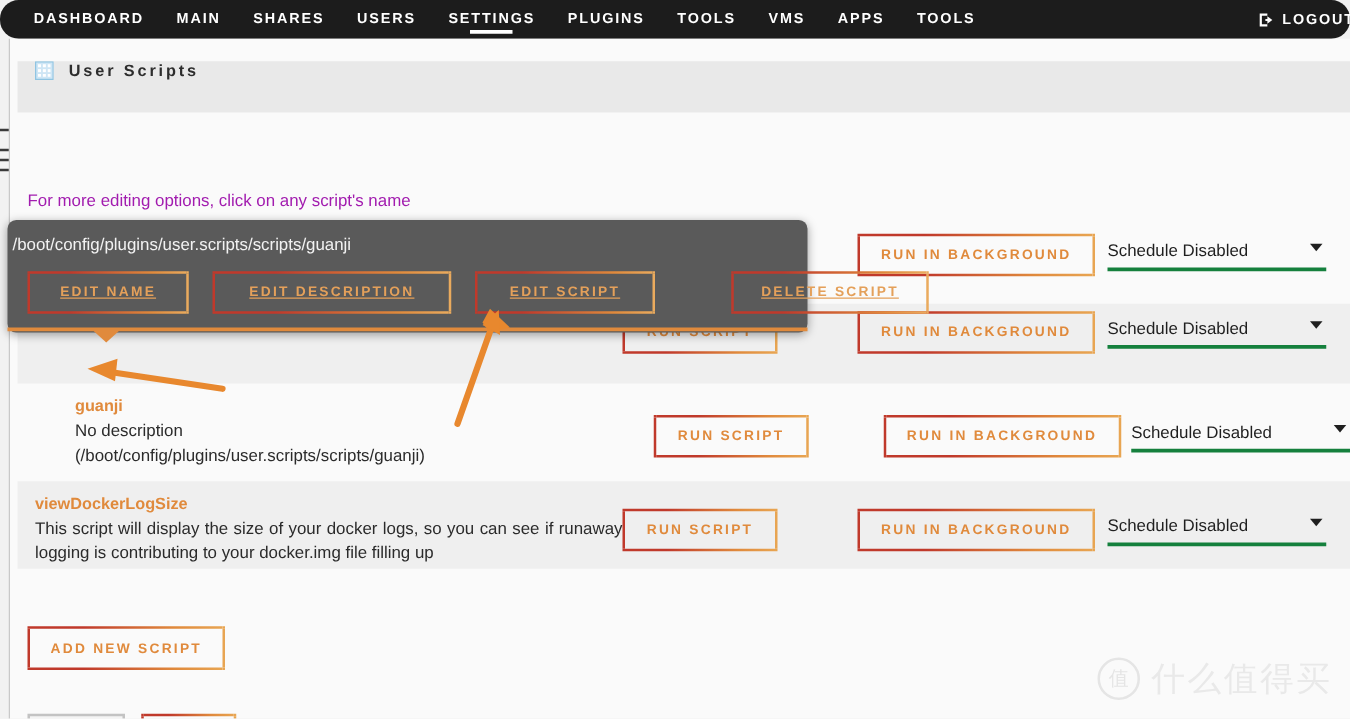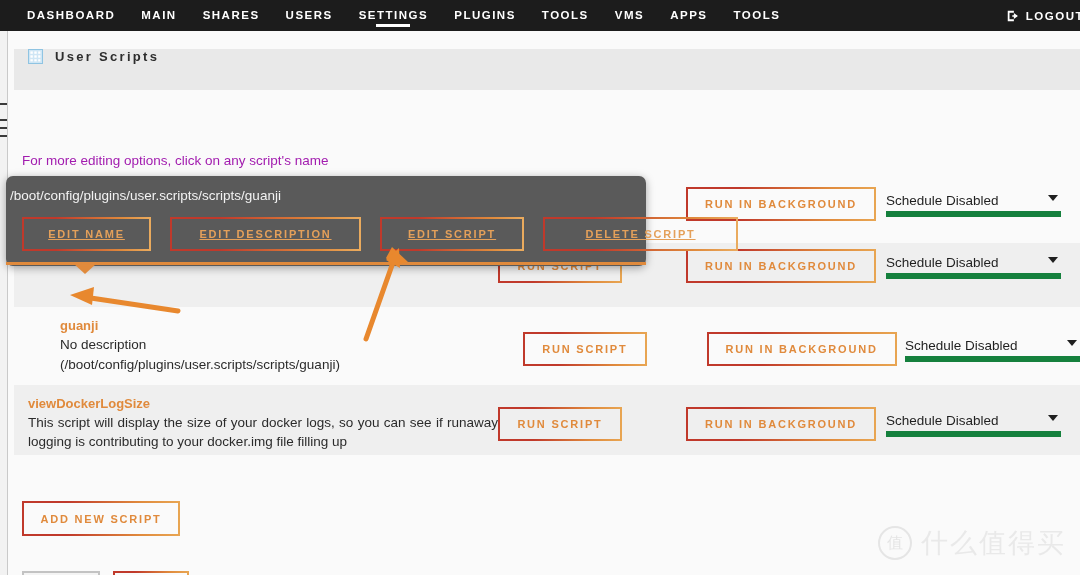--- a/index.html
+++ b/index.html
@@ -10,20 +10,21 @@
     -webkit-font-smoothing:antialiased;
   }
   #root{position:relative;width:1080px;height:575px;overflow:hidden;background:#f2f2f2;}
 
   
   .topnav{
     position:absolute;left:0;top:0;width:1080px;height:31px;
     background:#1c1c1c;
     display:flex;align-items:center;
     box-sizing:border-box;
+    border-radius:15px;
   }
   .nav-items{display:flex;align-items:center;height:31px;padding-left:14px;}
   .nav-item{
     position:relative;
     color:#ffffff;
     font-size:11.5px;font-weight:bold;letter-spacing:1.5px;
     padding:0 13px;height:31px;line-height:31px;
     cursor:pointer;white-space:nowrap;
   }
   .nav-item.active::after{
@@ -102,21 +103,21 @@
   .btn-run{width:124px;height:34px;}
   .btn-bg{width:190px;height:34px;}
 
   .cell-run{width:178px;padding-top:21px;display:flex;justify-content:flex-start;}
   .cell-bg{width:210px;padding-top:21px;display:flex;justify-content:center;}
   .cell-sel{width:auto;padding-top:21px;}
 
   
   .sel{
     position:relative;width:175px;height:28px;
-    border-bottom:6px solid #15803d;
+    border-bottom:3px solid #15803d;
     box-sizing:border-box;
   }
   .sel-text{
     font-size:13.5px;color:#1f1f1f;line-height:24px;
   }
   .sel-caret{
     position:absolute;right:3px;top:6px;
     width:0;height:0;border-left:5px solid transparent;border-right:5px solid transparent;
     border-top:6px solid #1f1f1f;
   }
@@ -164,21 +165,21 @@
     color:#e4a05a;background:transparent;
     border:2px solid;
     border-image:linear-gradient(90deg,#c0392b 0%, #c0392b 26%, #e08a3c 78%, #eaab5e 100%) 1;
     cursor:pointer;white-space:nowrap;
     font-family:"Liberation Sans","DejaVu Sans",sans-serif;
     text-decoration:underline;
   }
   .obtn.w1{width:129px;}
   .obtn.w2{width:191px;}
   .obtn.w3{width:144px;}
-  .obtn.w4{width:195px;}
+  .obtn.w4{width:158px;margin-left:42px;}
   .overlay-tail{
     position:absolute;left:74px;top:264px;z-index:41;
     width:0;height:0;
     border-left:11px solid transparent;border-right:11px solid transparent;
     border-top:10px solid #e08a3c;
   }
   .overlay-underline{
     position:absolute;left:6px;top:262px;width:640px;height:3px;
     background:#e08a3c;z-index:41;
   }

